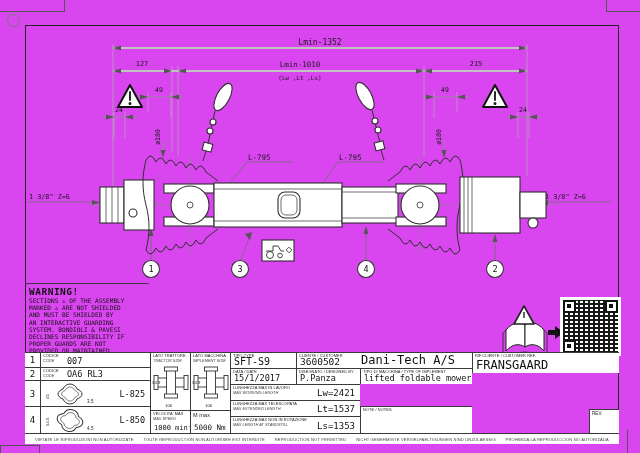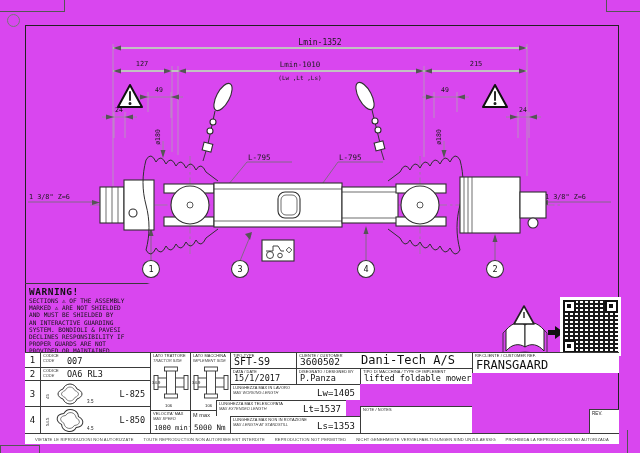--- a/index.html
+++ b/index.html
@@ -382,23 +382,23 @@
     <span class="cv" style="font-size:8.5px">P.Panza</span>
   </div>
   <div class="cell" style="left:360px;top:368px;width:112px;height:16px">
     <span class="cl">TIPO DI MACCHINA / TYPE OF IMPLEMENT</span>
     <span class="cv" style="font-size:8.5px">lifted foldable mower</span>
   </div>
 
   <div class="cell" style="left:230px;top:384px;width:130px;height:16px">
     <span class="cl">LUNGHEZZA MAX IN LAVORO</span>
     <span class="cl2">MAX WORKING LENGTH</span>
-    <span class="cvR">Lw=1405</span>
-  </div>
-  <div class="cell" style="left:216px;top:400px;width:130px;height:16px">
+    <span class="cvR">Lw=2421</span>
+  </div>
+  <div class="cell" style="left:230px;top:400px;width:130px;height:16px">
     <span class="cl">LUNGHEZZA MAX TELESCOPATA</span>
     <span class="cl2">MAX EXTENDED LENGTH</span>
     <span class="cvR">Lt=1537</span>
   </div>
   <div class="cell" style="left:230px;top:416px;width:130px;height:17px">
     <span class="cl">LUNGHEZZA MAX NON IN ROTAZIONE</span>
     <span class="cl2">MAX LENGTH AT STANDSTILL</span>
     <span class="cvR">Ls=1353</span>
   </div>
 

